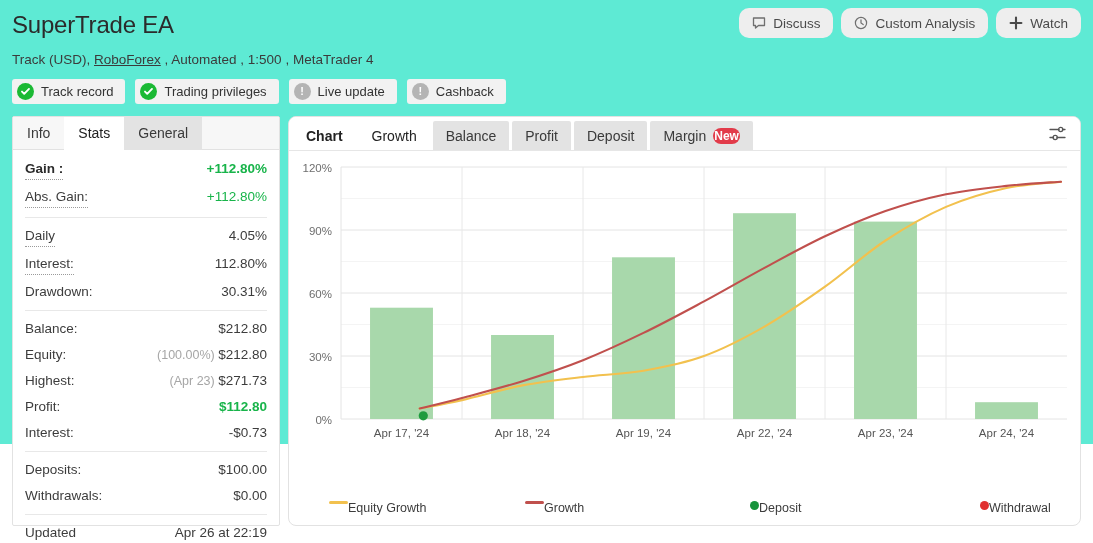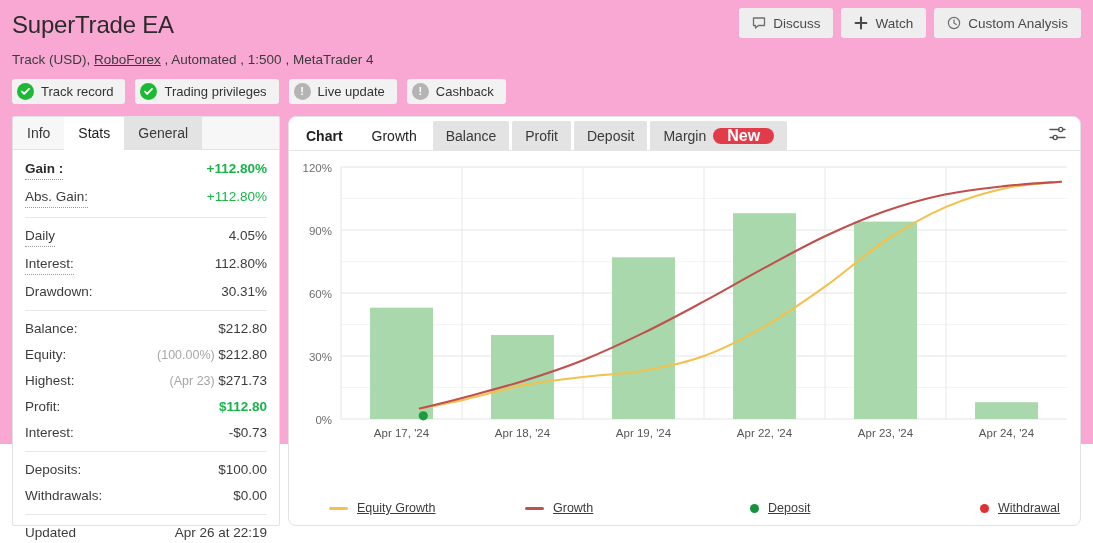--- a/index.html
+++ b/index.html
@@ -4,21 +4,21 @@
 <style>
   * { box-sizing: border-box; }
   html, body {
     margin: 0; padding: 0;
     width: 1093px; height: 543px;
     background: #ffffff;
     font-family: "Liberation Sans", sans-serif;
     color: #303030;
     overflow: hidden;
   }
-  #root { position: relative; width: 1093px; height: 444px; background:#f9a8d4; }
+  #root { position: relative; width: 1093px; height: 444px; background:#5eead4; }
 
   
   .header { position: relative; padding: 8px 12px 0 12px; }
   .title {
     font-size: 24px; font-weight: 400; color: #2b2b2b;
     letter-spacing: -0.2px; margin: 2px 0 0 0; line-height: 30px;
   }
   .subtitle {
     font-size: 13.5px; color: #3b3b3b; margin-top: 11px; line-height: 17px;
   }
@@ -37,21 +37,21 @@
     color: #fff; font-size: 11px; font-weight: 700; line-height: 1;
     flex: 0 0 auto;
   }
   .dot.ok { background: #1bb934; }
   .dot.warn { background: #b4b4b4; }
   .dot.ok svg { display:block; }
 
   .hdr-actions { position: absolute; top: 8px; right: 12px; display: flex; gap: 8px; }
   .hbtn {
     display: inline-flex; align-items: center; gap: 7px;
-    background: #eeeeee; border: none; border-radius: 3px;
+    background: #eeeeee; border: none; border-radius: 10px;
     height: 30px; padding: 0 13px;
     font-size: 13.5px; color: #4a4a4a; cursor: pointer;
     font-family: "Liberation Sans", sans-serif;
   }
   .hbtn svg { display:block; }
 
   
   .body { display: flex; gap: 8px; padding: 0 12px; margin-top: 12px; align-items: flex-start; }
 
   
@@ -91,36 +91,36 @@
   .ctabs { display: flex; align-items: center; background:#fff; height: 34px; padding: 4px 4px 0 4px; position:relative; }
   .ctab {
     height: 30px; line-height: 30px; padding: 0 13px;
     font-size: 14px; color: #3a3a3a; cursor: pointer;
     background: #e3e3e3; border-radius: 2px 2px 0 0; margin-right: 3px;
     display:inline-flex; align-items:center; gap:7px;
   }
   .ctab.first { background: #fff; font-weight: 700; color:#222; }
   .ctab.active { background: #fff; color:#222; }
   .newbadge {
-    background: #e23b4a; color:#fff; font-size: 16px; font-weight:700;
-    border-radius: 9px; padding: 1px 14px; line-height: 14px;
+    background: #e23b4a; color:#fff; font-size: 12px; font-weight:700;
+    border-radius: 9px; padding: 1px 1px; line-height: 14px;
   }
   .ctabs-underline { position:absolute; left:0; right:0; bottom:0; height:1px; background:#e6e6e6; }
   .gear { position: absolute; right: 8px; top: 4px; width: 30px; height: 28px;
           display:flex; align-items:center; justify-content:center; cursor:pointer; background:#fff;}
 
   .chartwrap { position: relative; width: 100%; height: 372px; }
   .chartsvg { display:block; }
 
   .legend {
     position: absolute; left: 0; right: 0; bottom: 8px;
     display: flex; padding-left: 40px;
     font-size: 12.5px; color: #3c3c3c;
   }
-  .legitem { display: flex; align-items: center; gap: 9px; cursor: pointer; text-decoration: underline; }
+  .legitem { display: flex; align-items: flex-start; cursor: pointer; }
   .legline { width: 19px; height: 3px; border-radius: 2px; }
   .legdot { width: 9px; height: 9px; border-radius: 50%; }
 </style>
 </head>
 <body>
 
 <div id="root">
 
   <div class="header">
     <h1 class="title">SuperTrade EA</h1>
@@ -156,37 +156,37 @@
     </div>
 
     <div class="hdr-actions">
       <button class="hbtn">
         <span>
           <svg width="14" height="14" viewBox="0 0 14 14">
               <path d="M1.5 2h11v7.5h-6L3.5 12V9.5h-2z" fill="none" stroke="#6f6f6f" stroke-width="1.3" stroke-linejoin="round"></path>
             </svg>
         </span>
         <span>Discuss</span>
-      </button>
-      <button class="hbtn">
-        <span>
-          <svg width="14" height="14" viewBox="0 0 14 14">
-              <path d="M7 1.6v10.8M1.6 7h10.8" stroke="#4a4a4a" stroke-width="2.1" stroke-linecap="round"></path>
-            </svg>
-        </span>
-        <span>Watch</span>
       </button>
       <button class="hbtn">
         <span>
           <svg width="14" height="14" viewBox="0 0 14 14">
               <circle cx="7" cy="7" r="5.6" fill="none" stroke="#6f6f6f" stroke-width="1.2"></circle>
               <path d="M7 3.9V7l2.2 1.6" stroke="#6f6f6f" stroke-width="1.2" fill="none" stroke-linecap="round"></path>
             </svg>
         </span>
         <span>Custom Analysis</span>
+      </button>
+      <button class="hbtn">
+        <span>
+          <svg width="14" height="14" viewBox="0 0 14 14">
+              <path d="M7 1.6v10.8M1.6 7h10.8" stroke="#4a4a4a" stroke-width="2.1" stroke-linecap="round"></path>
+            </svg>
+        </span>
+        <span>Watch</span>
       </button>
     </div>
   </div>
 
   <div class="body">
 
     <div class="left">
       <div class="ltabs">
         <div class="ltab">Info</div>
         <div class="ltab active">Stats</div>

